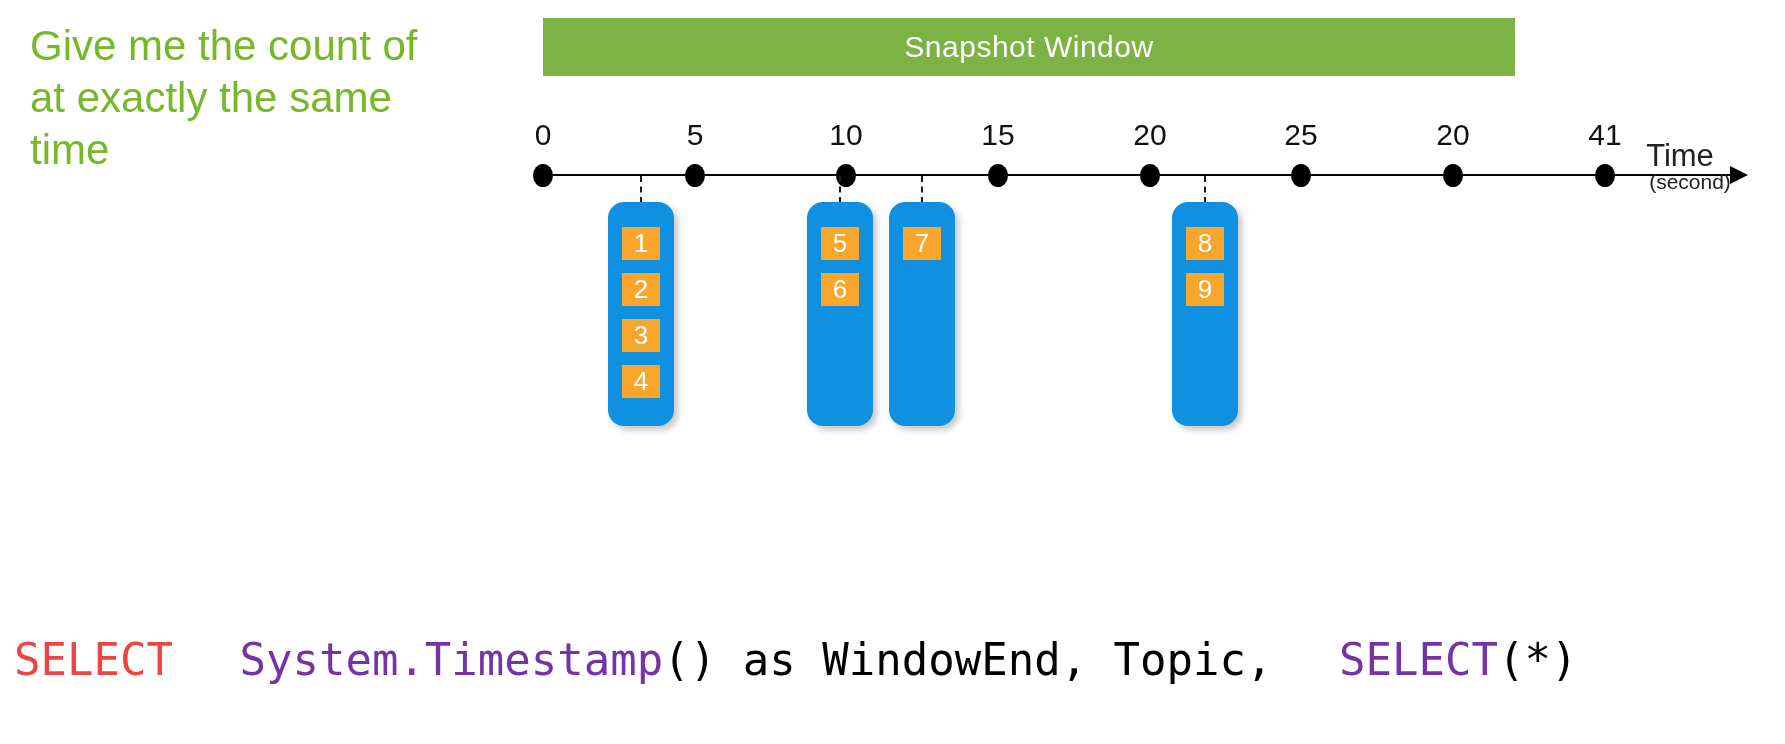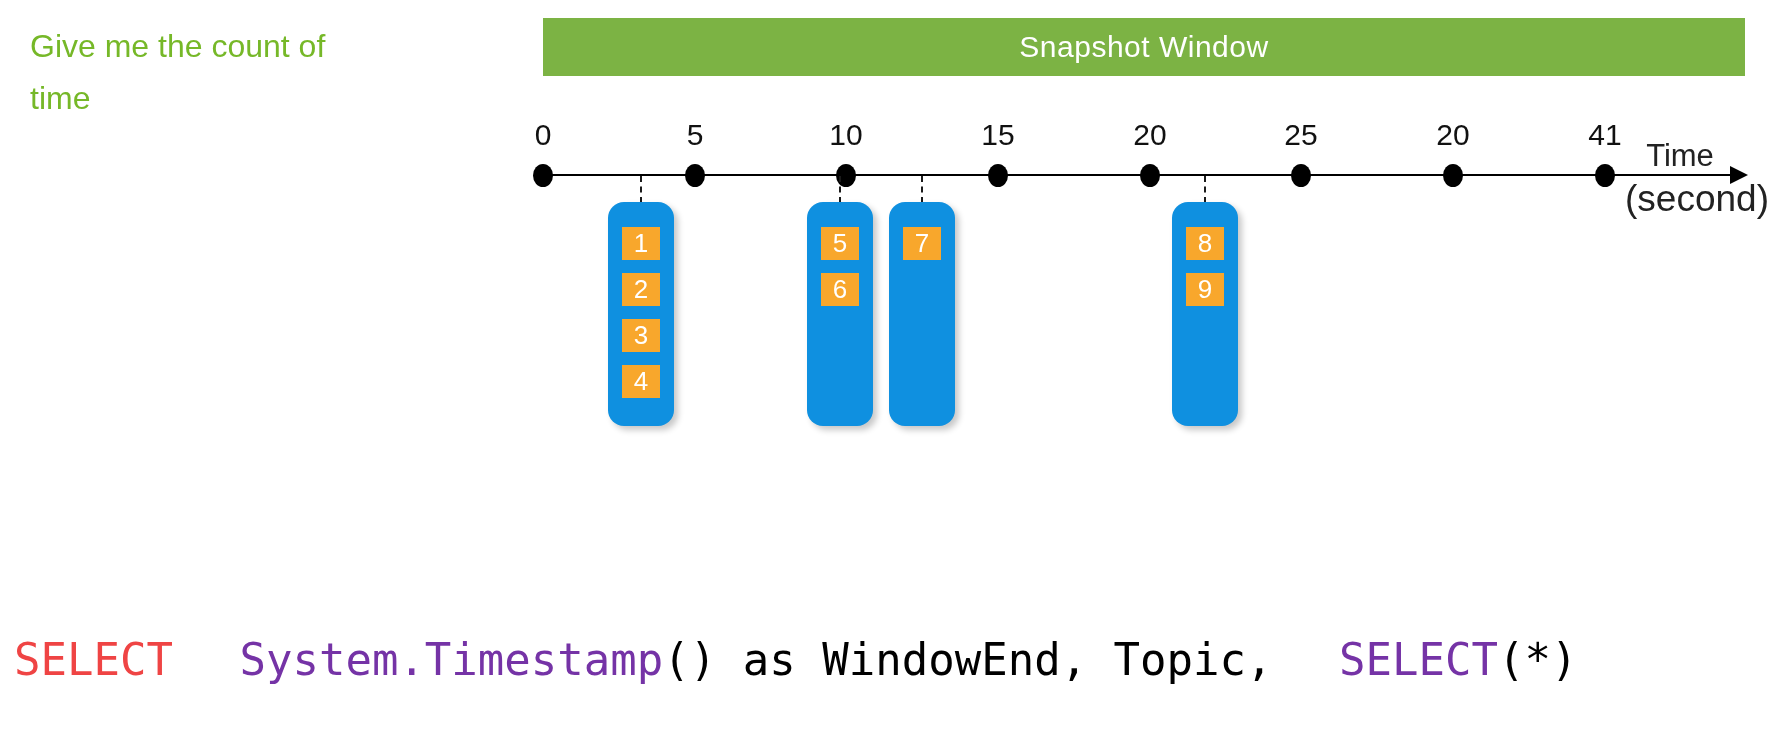--- a/index.html
+++ b/index.html
@@ -2,39 +2,39 @@
 <html><head>
 <meta charset="utf-8">
 <style>
   html,body{margin:0;padding:0;background:#ffffff;}
   .canvas{
     position:relative;width:1785px;height:744px;background:#ffffff;overflow:hidden;
     font-family:"Liberation Sans",sans-serif;
   }
   
   .prompt{position:absolute;left:30px;top:20px;width:470px;color:#76B828;
-          font-size:32px;line-height:52px;font-weight:400;}
+          font-size:42px;line-height:52px;font-weight:400;}
   
-  .banner{position:absolute;left:543px;top:18px;width:1202px;height:58px;background:#7CB344;
+  .banner{position:absolute;left:543px;top:18px;width:972px;height:58px;background:#7CB344;
           color:#ffffff;text-align:center;line-height:58px;font-size:30px;font-weight:300;
           letter-spacing:0.5px;}
   
   .axis-line{position:absolute;left:538px;top:174px;width:1194px;height:2px;background:#000;}
   .arrowhead{position:absolute;left:1730px;top:166px;width:0;height:0;
              border-top:9px solid transparent;border-bottom:9px solid transparent;
              border-left:18px solid #000;}
   .tick{position:absolute;top:0;width:0;height:0;}
   .tick .dot{position:absolute;left:-10px;top:164px;width:20px;height:23px;background:#000;
              border-radius:50%;}
   .tick .tick-label{position:absolute;left:-40px;top:118px;width:80px;text-align:center;
                     font-size:30px;color:#111;}
   .axis-title-time{position:absolute;left:1620px;top:138px;width:120px;text-align:center;
                    font-size:31px;color:#222;font-weight:300;}
-  .axis-title-unit{position:absolute;left:1625px;top:178px;width:130px;text-align:center;
-                   font-size:37px;color:#222;font-weight:300;}
+  .axis-title-unit{position:absolute;left:1625px;top:170px;width:130px;text-align:center;
+                   font-size:21px;color:#222;font-weight:300;}
   
   .dash{position:absolute;top:176px;height:27px;width:0;border-left:2px dashed #1a1a1a;}
   
   .event-group{position:absolute;top:202px;width:66px;height:224px;background:#0F90E0;
                border-radius:16px;box-shadow:4px 4px 6px rgba(0,0,0,0.22);}
   .event-item{position:absolute;left:14px;width:38px;height:33px;background:#F8A72C;
               color:#ffffff;font-size:26px;line-height:33px;text-align:center;}
   .row0{top:25px;} .row1{top:71px;} .row2{top:117px;} .row3{top:163px;}
   
   .code-block{position:absolute;left:14px;top:512px;
@@ -44,20 +44,21 @@
   .fn{color:#7533A6;margin-left:40px;}
   .plain{color:#000000;margin-top:47px;}
 </style>
 </head>
 <body>
 
 <div class="canvas">
 
   <div class="prompt">
     <div>Give me the count of</div>
+    <div>at exactly the same</div>
     <div>time</div>
   </div>
 
   <div class="banner">
     <span>Snapshot Window</span>
   </div>
 
   <div class="axis-line"></div>
   <div class="arrowhead"></div>
 

